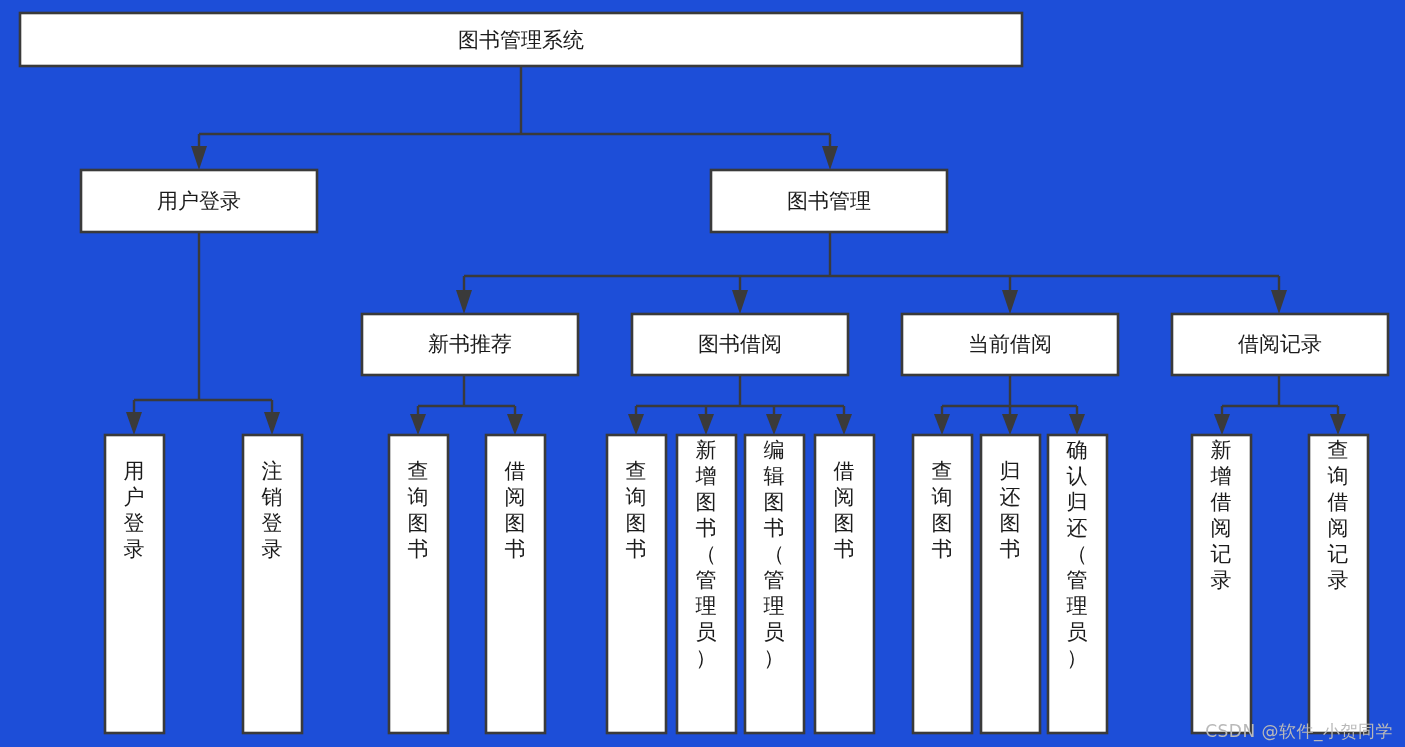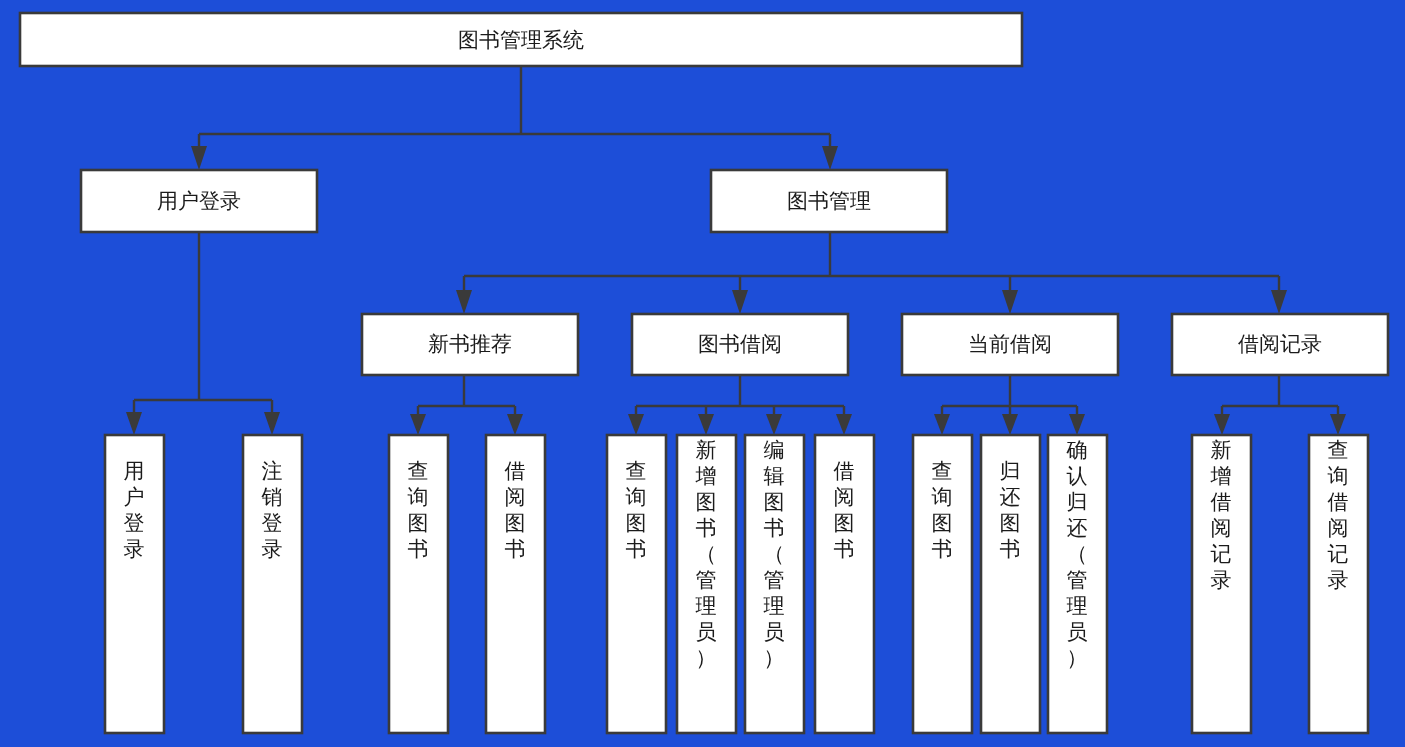--- a/index.html
+++ b/index.html
@@ -243,14 +243,15 @@
       <text class="leaf-label" x="1221" y="457"><tspan x="1221" dy="0">新</tspan><tspan x="1221" dy="26">增</tspan><tspan x="1221" dy="26">借</tspan><tspan x="1221" dy="26">阅</tspan><tspan x="1221" dy="26">记</tspan><tspan x="1221" dy="26">录</tspan></text>
     </g>
 
     <g>
       <rect class="node-box" x="1309" y="435" width="59" height="298"></rect>
       <text class="leaf-label" x="1338" y="457"><tspan x="1338" dy="0">查</tspan><tspan x="1338" dy="26">询</tspan><tspan x="1338" dy="26">借</tspan><tspan x="1338" dy="26">阅</tspan><tspan x="1338" dy="26">记</tspan><tspan x="1338" dy="26">录</tspan></text>
     </g>
 
   </svg>
 
+  <div class="watermark-text">CSDN @软件_小贺同学</div>
 
 </div>
 
 </body></html>

